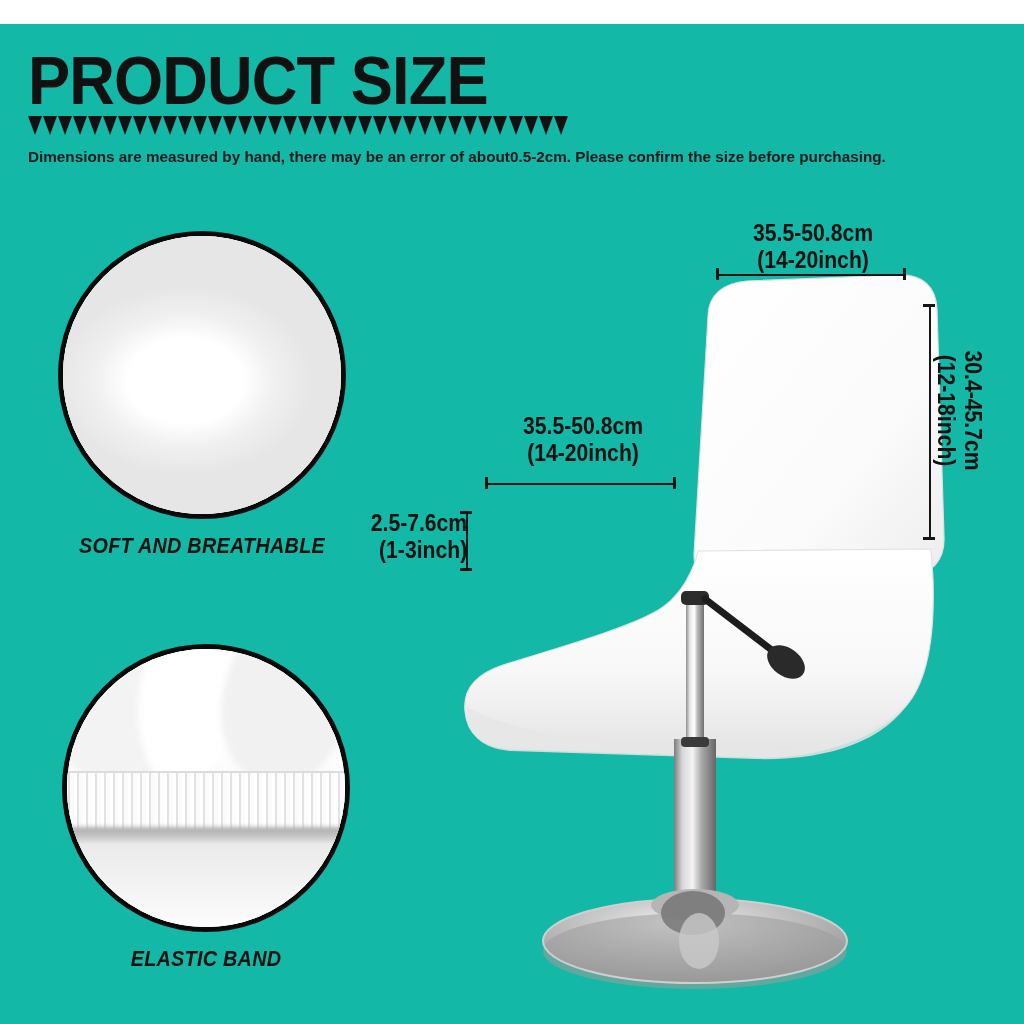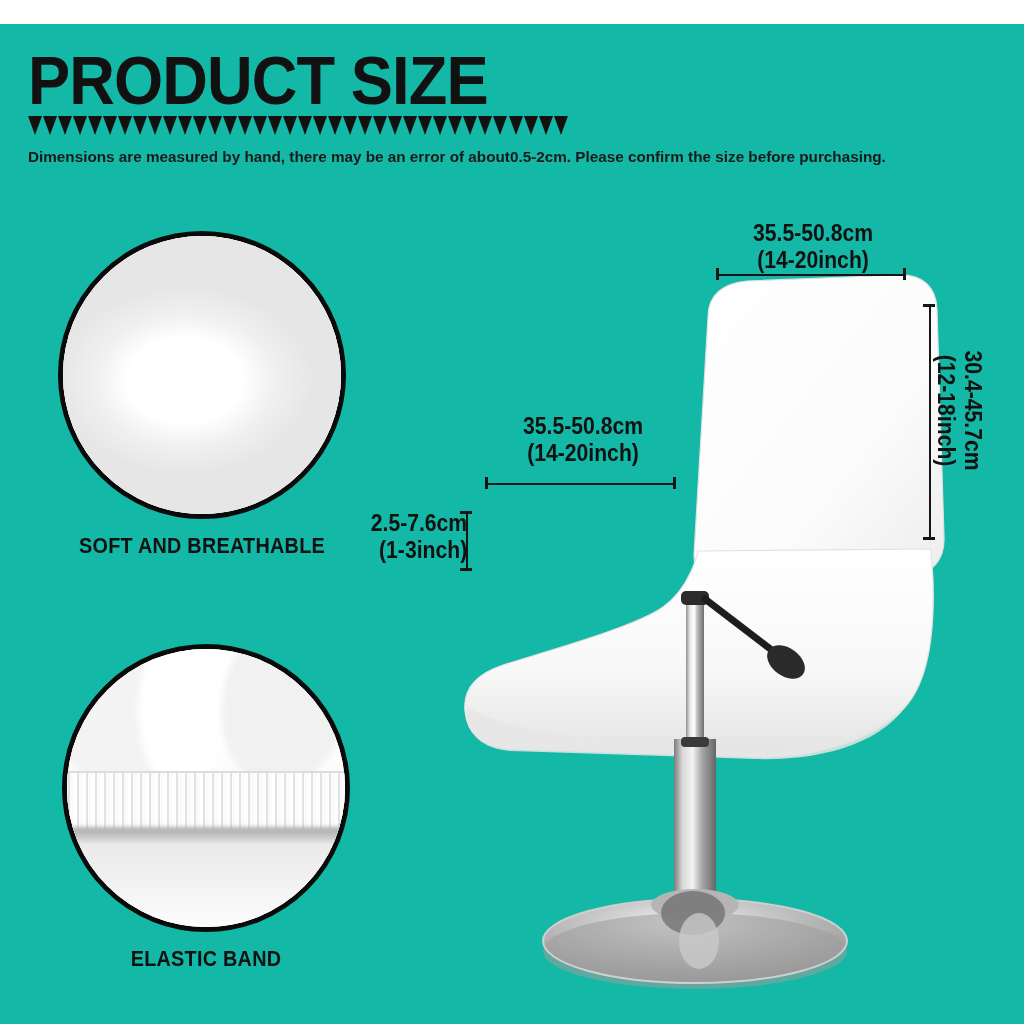--- a/index.html
+++ b/index.html
@@ -66,20 +66,21 @@
     line-height: 20px;
     color: #1a1a1a;
     white-space: nowrap;
     transform: scaleX(0.985);
     transform-origin: left top;
   }
 
   
   .feature {
     position: absolute;
+    font-style: italic;
   }
   .feature .circle {
     position: relative;
     border-radius: 50%;
     border: 5px solid #0a0a0a;
     background: #fbfbfb;
     overflow: hidden;
     box-sizing: border-box;
   }
   .feature .caption {

